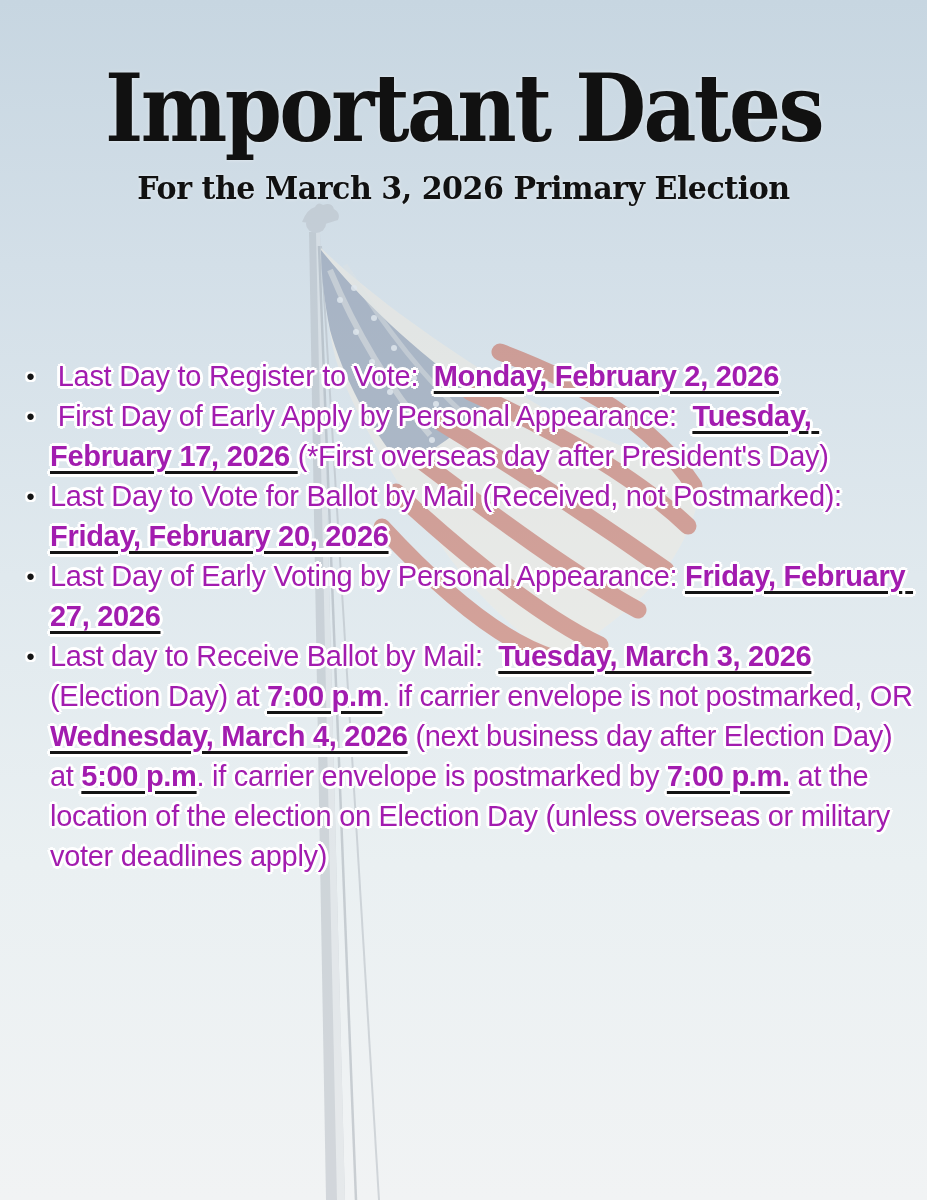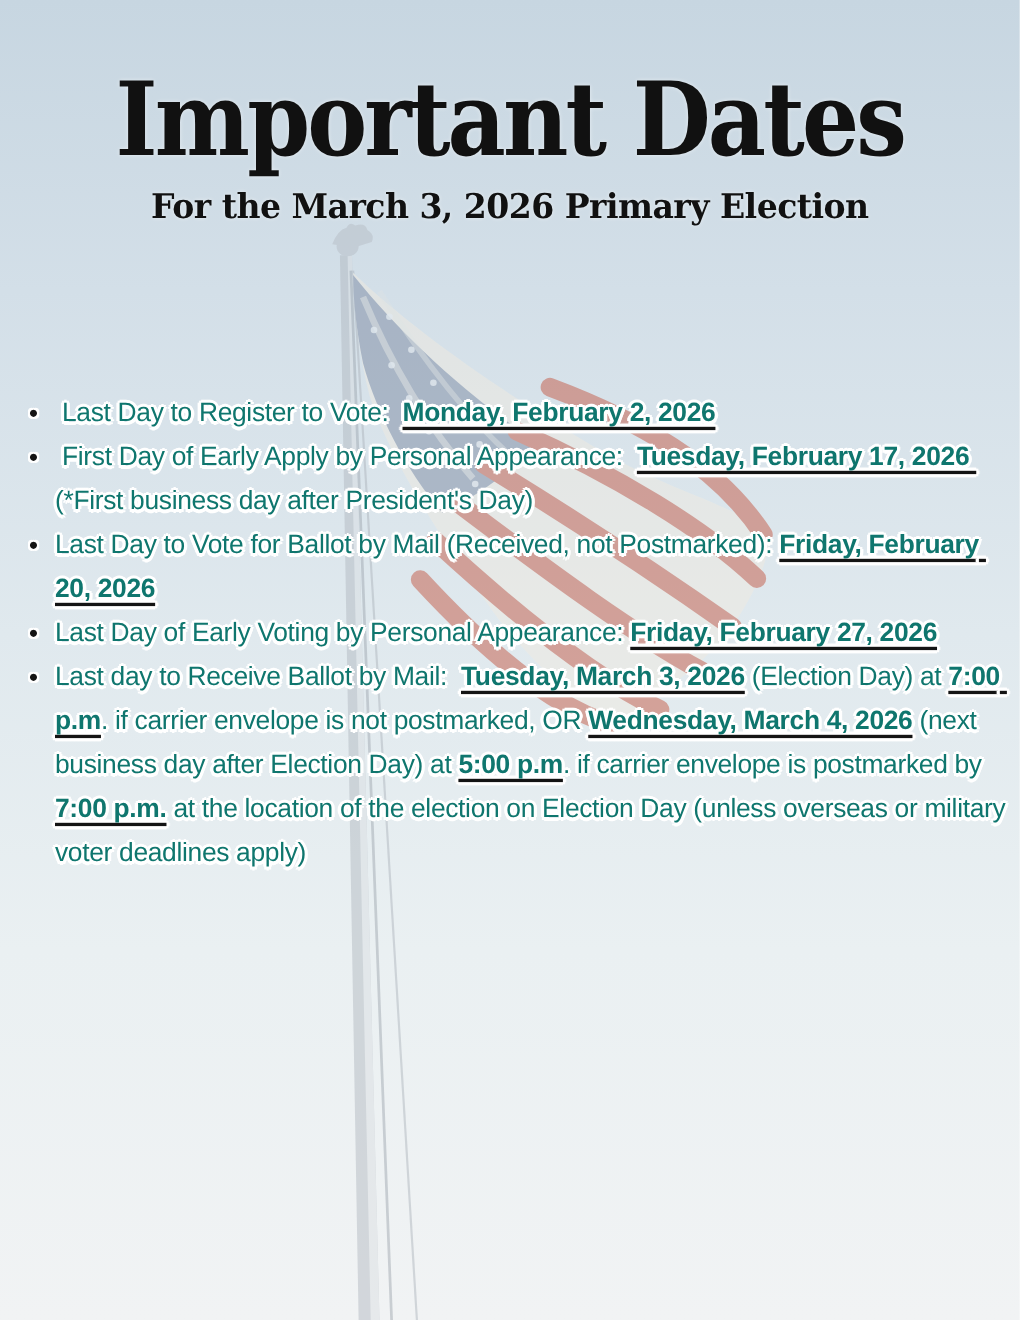--- a/index.html
+++ b/index.html
@@ -78,24 +78,24 @@
     color: #141414;
     text-shadow:
       -2px -2px 0 #fff,  0 -2px 0 #fff,  2px -2px 0 #fff,
       -2px  0   0 #fff,  2px  0   0 #fff,
       -2px  2px 0 #fff,  0  2px 0 #fff,  2px  2px 0 #fff;
   }
 
   .item-text {
     flex: 1 1 auto;
     white-space: pre-wrap;
-    font-size: 24px;
+    font-size: 29px;
     line-height: 40px;
     letter-spacing: -0.3px;
-    color: #0f766e;
+    color: #a21caf;
     text-shadow:
       -2px -2px 0 #fff,  0 -2px 0 #fff,  2px -2px 0 #fff,
       -2px  0   0 #fff,  2px  0   0 #fff,
       -2px  2px 0 #fff,  0  2px 0 #fff,  2px  2px 0 #fff,
       -3px  0   0 #fff,  3px  0   0 #fff,
        0   -3px 0 #fff,  0   3px 0 #fff;
   }
 
   .date-em {
     font-weight: bold;
@@ -168,21 +168,21 @@
   <h1 class="page-title">Important Dates</h1>
   <h2 class="page-subtitle">For the March 3, 2026 Primary Election</h2>
 
   <ul class="dates-list">
       <li class="date-item">
         <span class="marker">●</span>
         <span class="item-text"><span> Last Day to Register to Vote:  </span><span class="date-em">Monday, February 2, 2026</span></span>
       </li>
       <li class="date-item">
         <span class="marker">●</span>
-        <span class="item-text"><span> First Day of Early Apply by Personal Appearance:  </span><span class="date-em">Tuesday, February 17, 2026 </span><span>(*First business day after President's Day)</span></span>
+        <span class="item-text"><span> First Day of Early Apply by Personal Appearance:  </span><span class="date-em">Tuesday, February 17, 2026 </span><span>(*First overseas day after President's Day)</span></span>
       </li>
       <li class="date-item">
         <span class="marker">●</span>
         <span class="item-text"><span>Last Day to Vote for Ballot by Mail (Received, not Postmarked): </span><span class="date-em">Friday, February 20, 2026</span></span>
       </li>
       <li class="date-item">
         <span class="marker">●</span>
         <span class="item-text"><span>Last Day of Early Voting by Personal Appearance: </span><span class="date-em">Friday, February 27, 2026</span></span>
       </li>
       <li class="date-item">

